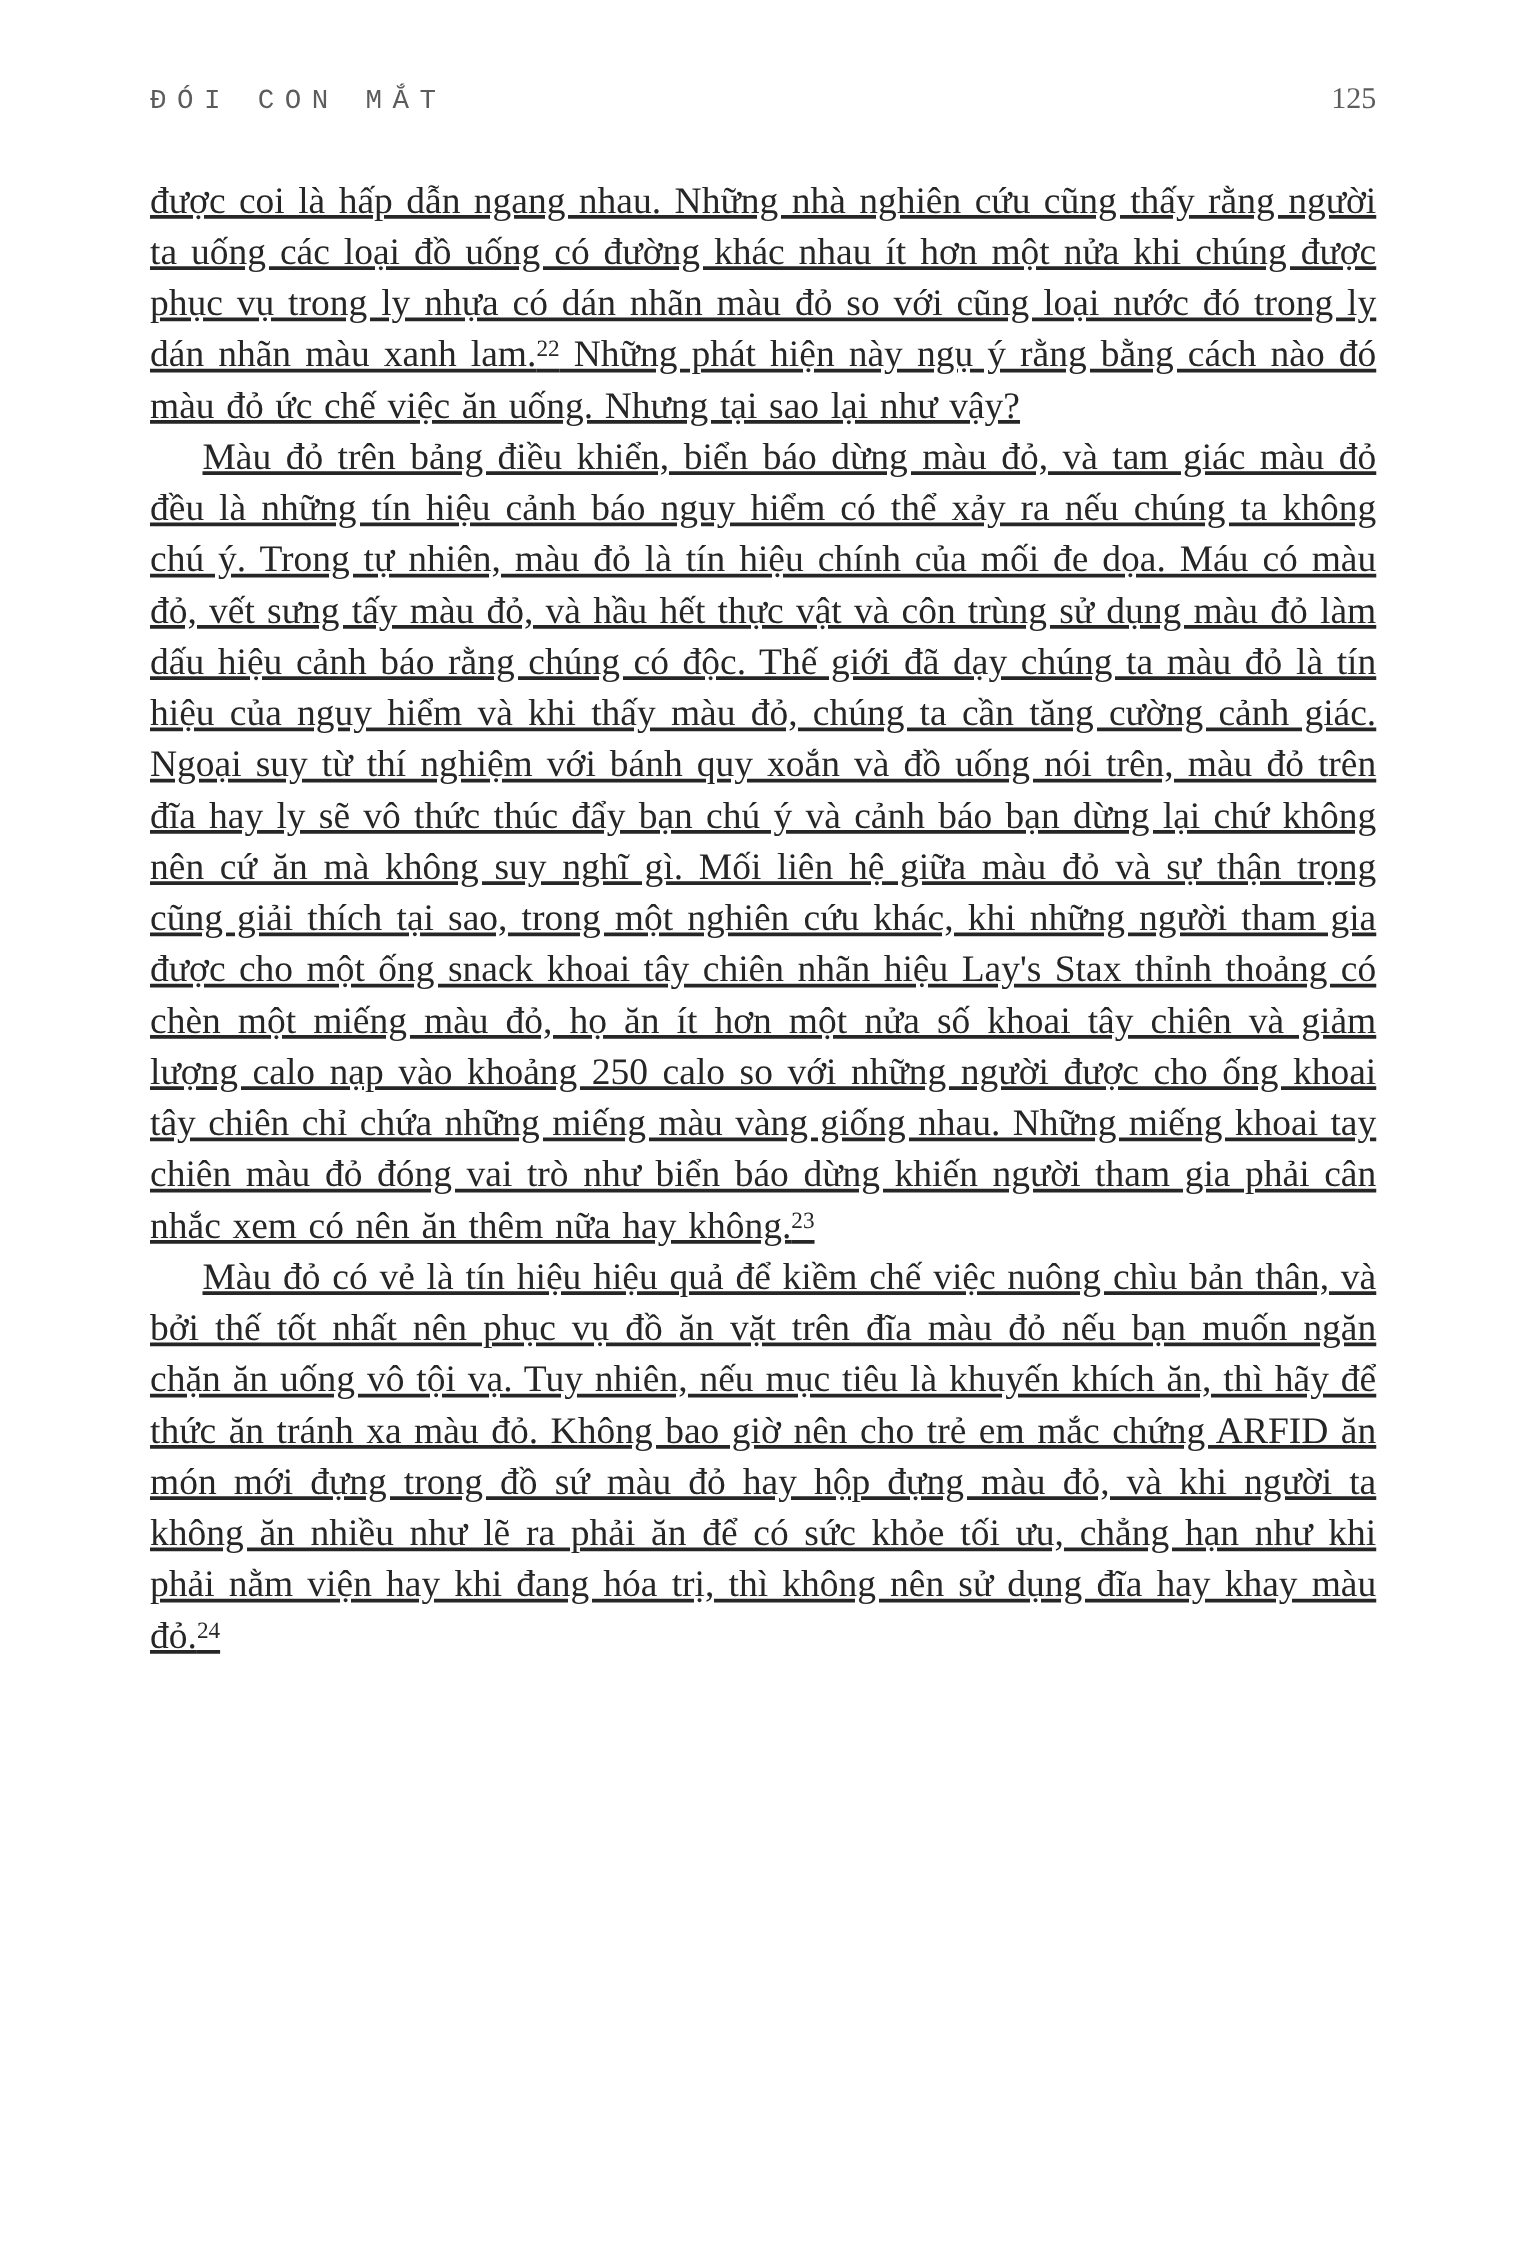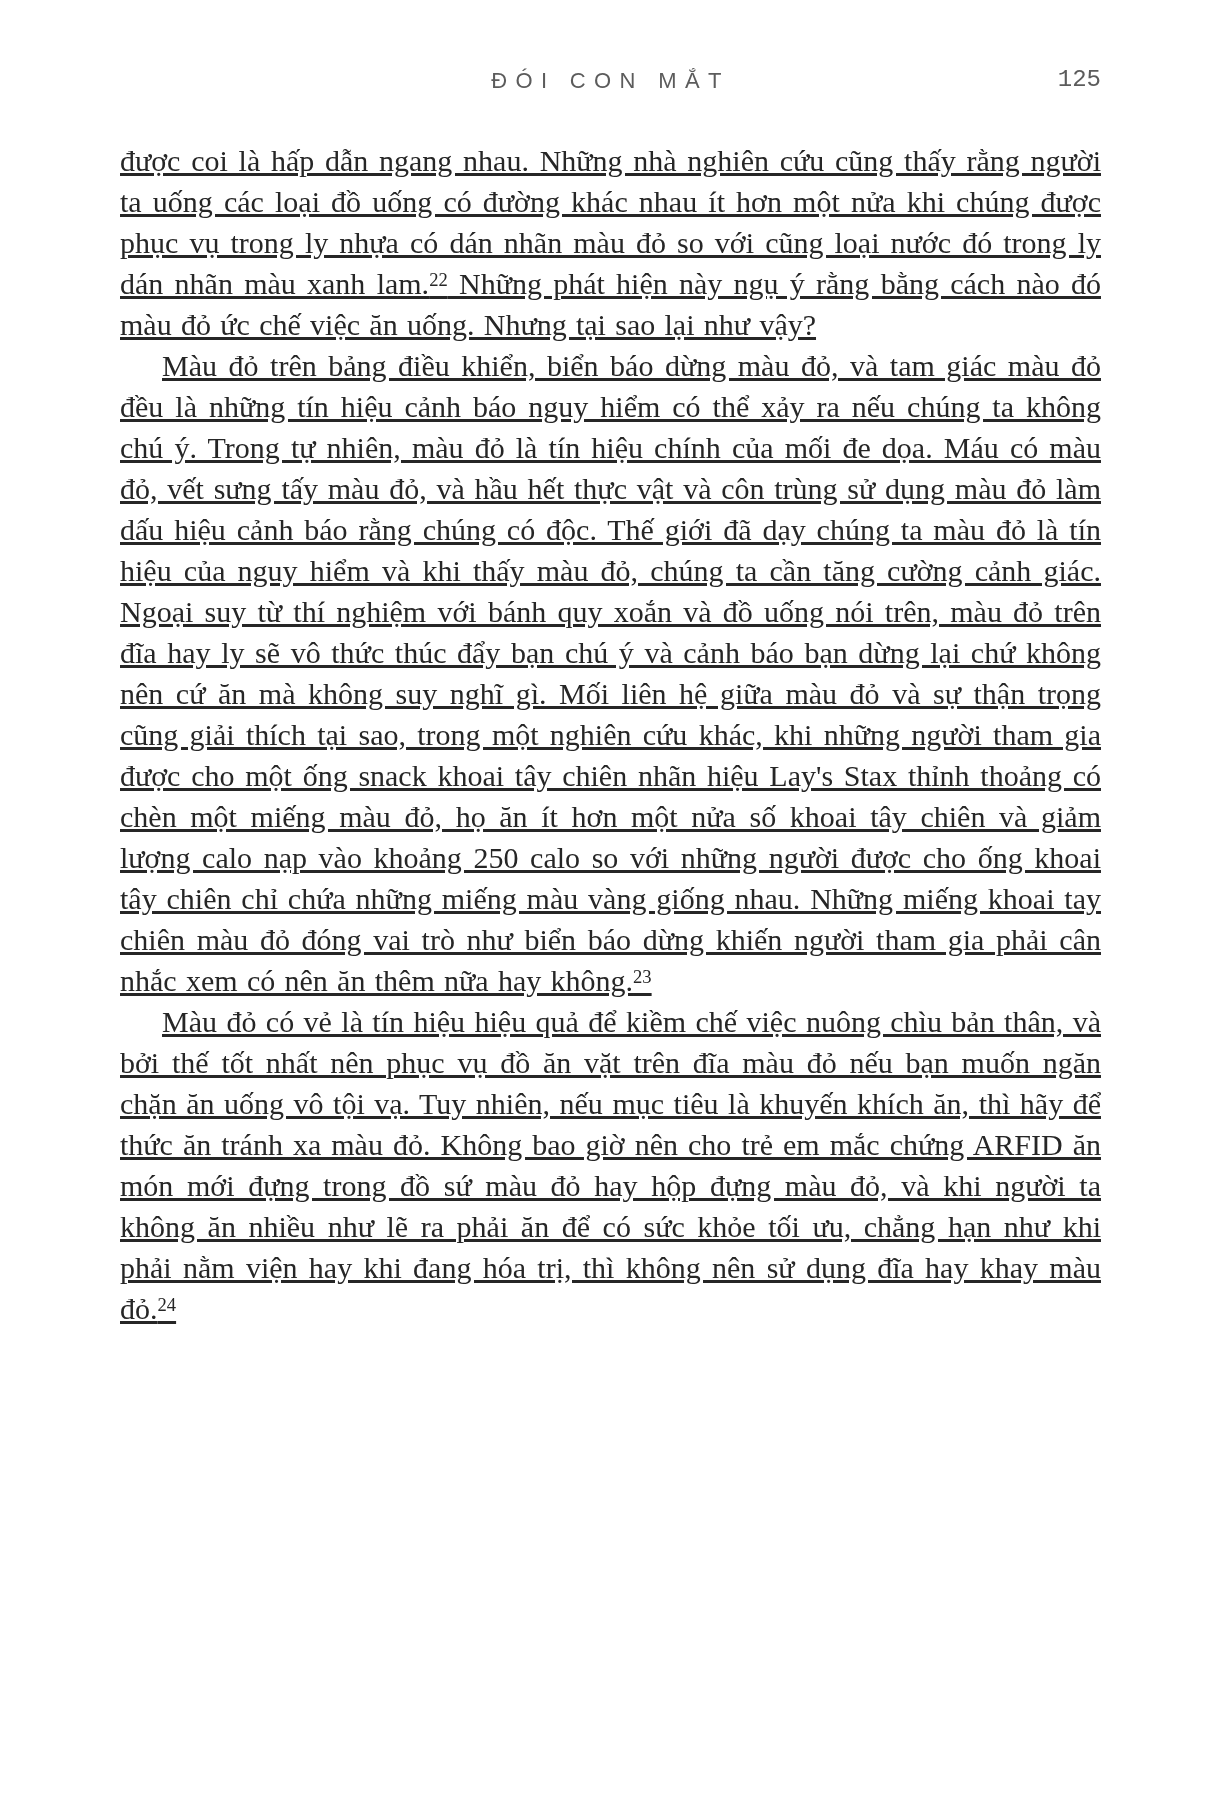--- a/index.html
+++ b/index.html
@@ -21,33 +21,33 @@
     position: absolute;
     top: 68px;
     left: 120px;
     right: 120px;
     height: 34px;
   }
   .running-title {
     position: absolute;
     left: 0;
     right: 0;
-    text-align: center;
-    font-family: Liberation Sans, sans-serif;
+    text-align: left;
+    font-family: Liberation Mono, monospace;
     font-size: 22px;
     letter-spacing: 0.38em;
     color: #5c5c5c;
     text-transform: uppercase;
     white-space: nowrap;
   }
   .page-number {
     position: absolute;
     right: 0;
     top: -2px;
-    font-family: Liberation Mono, monospace;
+    font-family: Liberation Serif, serif;
     font-size: 24px;
     color: #5c5c5c;
   }
   .text-body {
     position: absolute;
     top: 140px;
     left: 120px;
     width: 981px;
     text-decoration: underline;
   }

